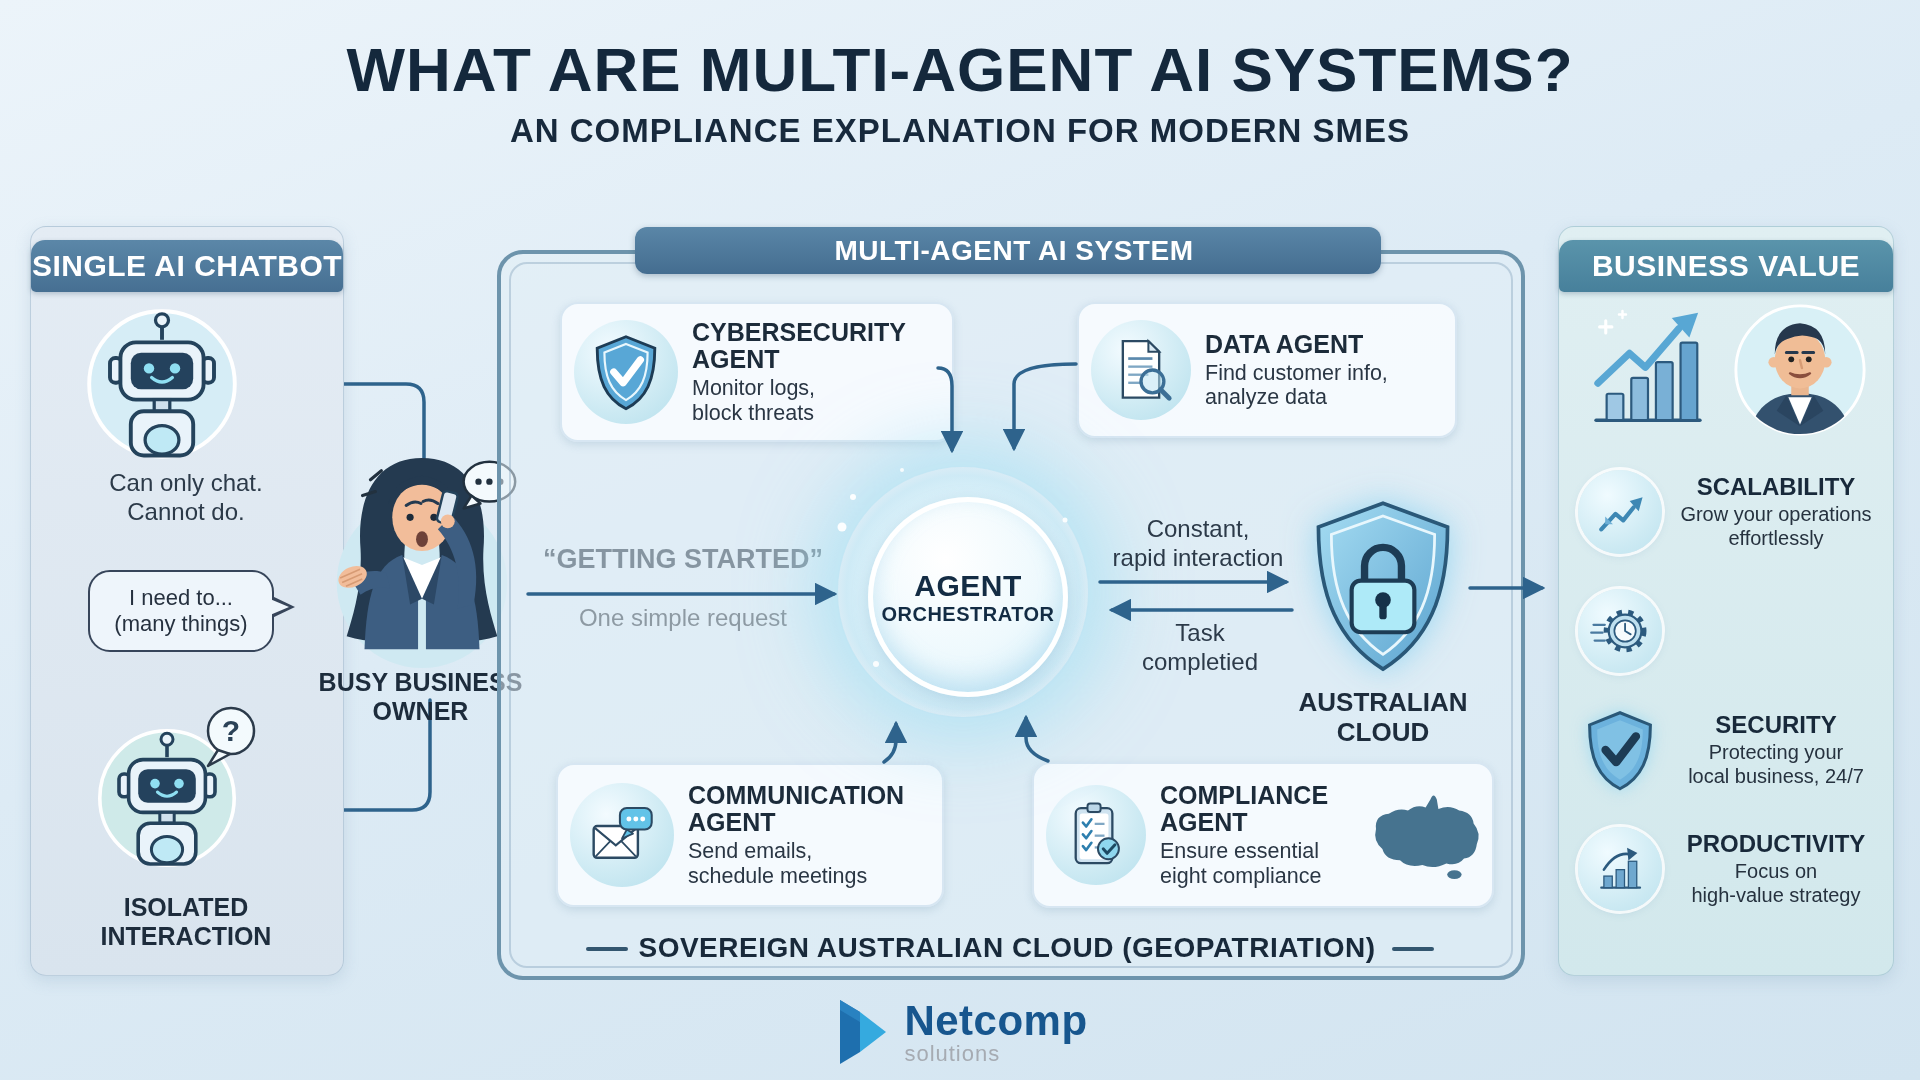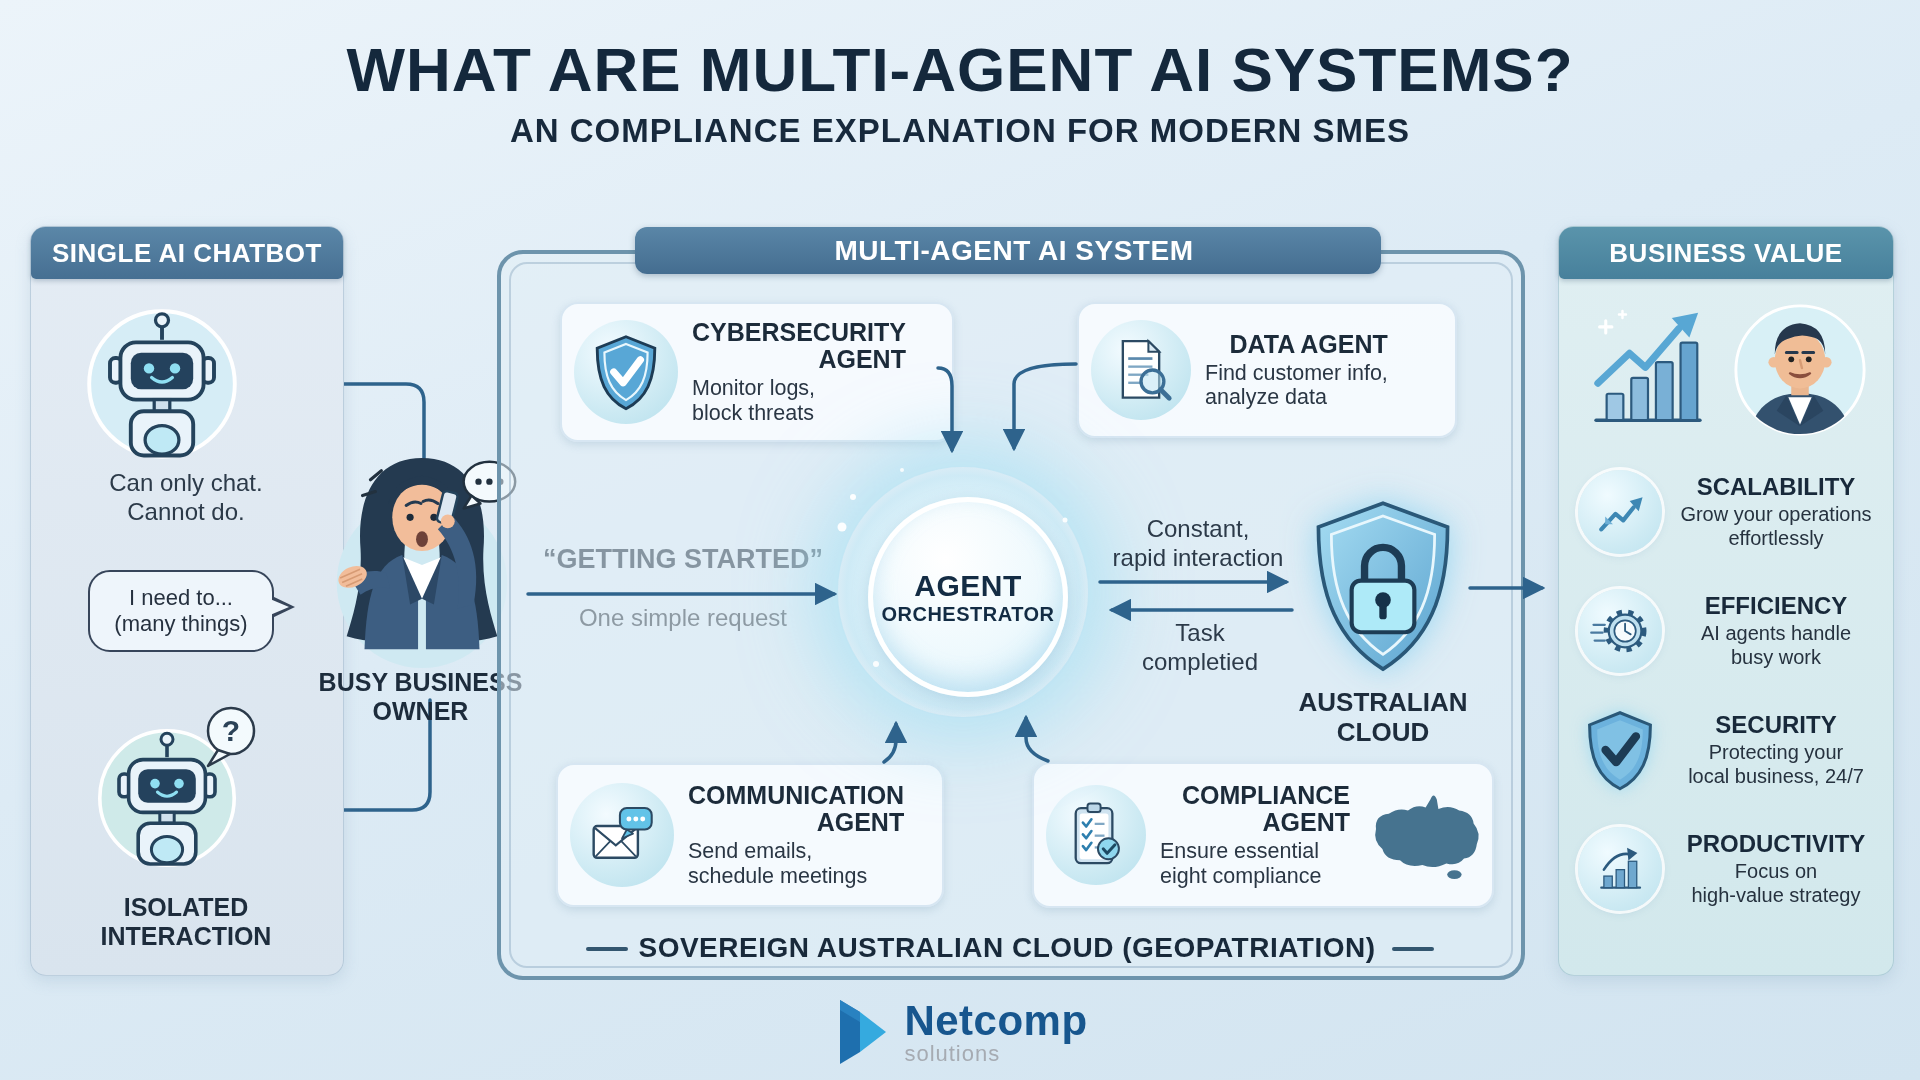--- a/index.html
+++ b/index.html
@@ -31,23 +31,23 @@
     left:30px;top:226px;width:312px;height:748px;
     background:linear-gradient(180deg,#e4ecf4 0%,#d9e4ee 100%);
     border:1px solid rgba(150,178,200,.5);
   }
   .panel-right{
     left:1558px;top:226px;width:334px;height:748px;
     background:linear-gradient(180deg,#e0eff2 0%,#d2e8ec 100%);
     border:1px solid rgba(140,180,195,.5);
   }
   .panel-header{
-    position:absolute;left:0;top:0;right:0;height:52px;
+    position:absolute;left:0;top:13px;right:0;height:52px;
     display:flex;align-items:center;justify-content:center;
-    color:#fff;font-weight:bold;font-size:26px;letter-spacing:.5px;
+    color:#fff;font-weight:bold;font-size:30px;letter-spacing:.5px;
     border-radius:14px 14px 5px 5px;
     box-shadow:0 2px 5px rgba(60,90,115,.3);
   }
   .hdr-blue{background:linear-gradient(180deg,#5b87a8 0%,#466f92 100%);}
   .hdr-teal{background:linear-gradient(180deg,#5a94ab 0%,#47809b 100%);}
   
   .mid-panel{
     left:497px;top:250px;width:1020px;height:722px;
     border:4px solid #6d94ac;border-radius:26px;
     background:rgba(226,238,246,.55);
@@ -70,21 +70,21 @@
     border:2px solid rgba(214,230,241,.95);
     border-radius:18px;padding-left:12px;
     box-shadow:0 3px 9px rgba(100,140,170,.22);
   }
   .icon-circle{
     border-radius:50%;flex:0 0 auto;
     background:radial-gradient(circle at 35% 30%,#f3fbff 0%,#cdeaf3 60%,#b5dfec 100%);
     display:flex;align-items:center;justify-content:center;
   }
   .card-text{display:flex;flex-direction:column;}
-  .card-title{font-size:25px;font-weight:bold;color:#1c2b3a;line-height:1.06;text-align:right;}
+  .card-title{font-size:25px;font-weight:bold;color:#1c2b3a;line-height:1.06;}
   .card-desc{font-size:21.5px;font-weight:normal;color:#2a3644;line-height:1.12;margin-top:4px;}
   
   .cap{ text-align:center;line-height:1.22;color:#2c3a49;font-size:24px;}
   .bold-label{text-align:center;font-weight:bold;color:#1d2c3c;line-height:1.15;}
   
   .bubble{
     left:88px;top:570px;width:182px;height:78px;
     background:#eef5fb;border:2.5px solid #37455a;border-radius:22px;
     display:flex;flex-direction:column;align-items:center;justify-content:center;
     font-size:22px;color:#26313f;line-height:1.2;
@@ -487,27 +487,20 @@
         <div class="vicon-circle">
           <svg width="62" height="62" viewBox="0 0 110 110">
             <path d="M8 44 h20 M4 58 h20 M10 72 h18" stroke="#4a7aa0" stroke-width="4" stroke-linecap="round"></path>
             <circle cx="64" cy="55" r="33" fill="none" stroke="#2c5a7e" stroke-width="10" stroke-dasharray="9 11"></circle>
             <circle cx="64" cy="55" r="29" fill="#bfe0ef" stroke="#2c5a7e" stroke-width="4"></circle>
             <circle cx="64" cy="55" r="19" fill="#f6fbfd" stroke="#2c5a7e" stroke-width="3"></circle>
             <path d="M64 55 L64 42 M64 55 L74 61" stroke="#2c5a7e" stroke-width="3.2" stroke-linecap="round"></path>
           </svg>
         </div>
       </div>
-      <div class="value-text">
-        <div class="value-name">EFFICIENCY</div>
-        <div class="value-desc">
-          <div>AI agents handle</div>
-          <div>busy work</div>
-        </div>
-      </div>
     </div>
 
     <div class="value-row">
       <div class="value-icon">
         <svg width="76" height="86" viewBox="0 0 100 110" style="filter:drop-shadow(0 0 8px rgba(150,215,240,.8));">
           <path d="M50 6 L90 22 C90 66 78 92 50 106 C22 92 10 66 10 22 Z" fill="#6cb2dd" stroke="#2a5878" stroke-width="4"></path>
           <path d="M50 16 L80 28 C80 62 71 82 50 94 C29 82 20 62 20 28 Z" fill="#8ecbe9" opacity=".6"></path>
           <path d="M31 55 L45 71 L71 37" stroke="#1d3c55" stroke-width="11" fill="none" stroke-linecap="round" stroke-linejoin="round"></path>
         </svg>
       </div>

